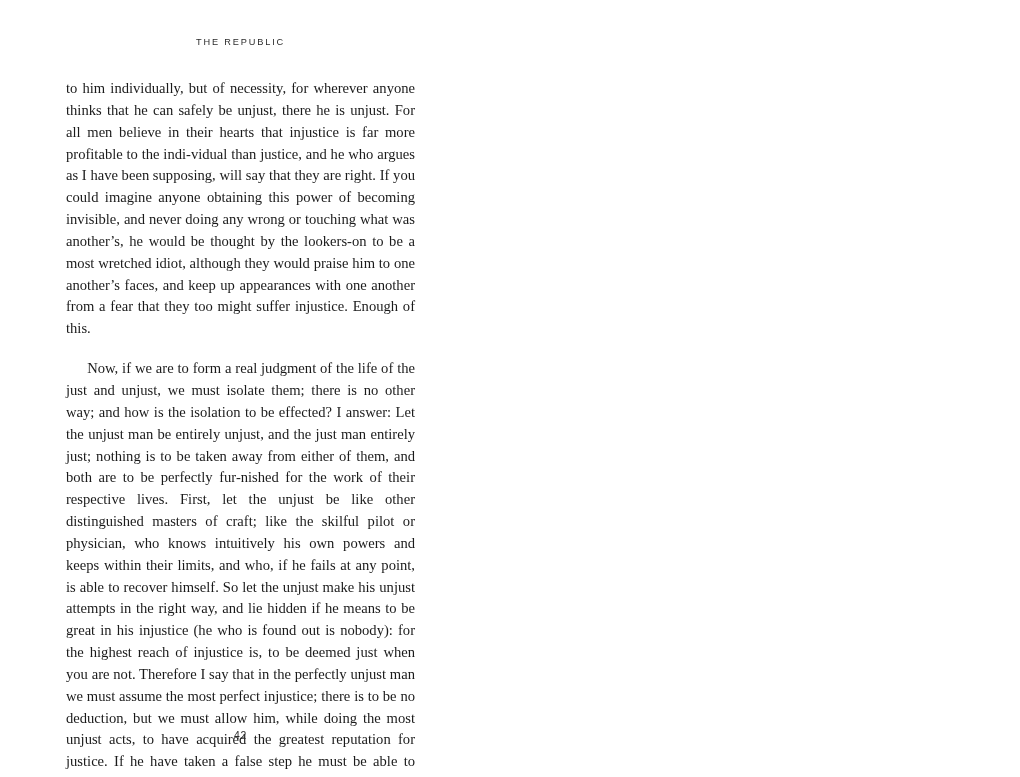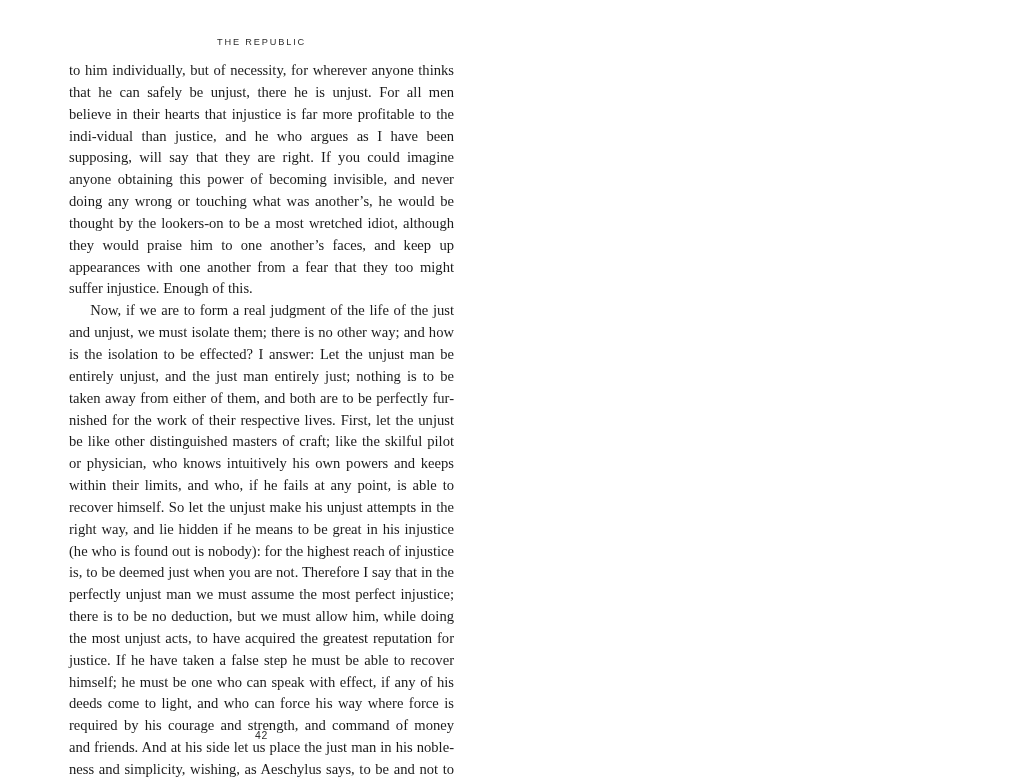--- a/index.html
+++ b/index.html
@@ -13,21 +13,20 @@
     font-family: "Liberation Serif", "DejaVu Serif", serif;
     color: #1a1a1a;
     position: relative;
     overflow: hidden;
   }
 
   .spread {
     position: absolute;
     inset: 0;
     display: flex;
-    padding-left: 21px;
   }
 
   .page {
     position: relative;
     width: 510px;
     height: 777px;
     box-sizing: border-box;
   }
 
   .page-left  { padding: 0 77px 0 48px; }
@@ -53,21 +52,21 @@
     width: 385px;
     font-size: 14.6px;
     line-height: 21.85px;
     text-align: justify;
     text-justify: inter-word;
     hyphens: manual;
   }
   .column-left  { left: 48px;  }
 
   p.para {
-    margin: 0;
+    margin: 18px;
     text-indent: 0;
   }
   p.para.indent {
     text-indent: 1.45em;
   }
 
   
   .folio {
     position: absolute;
     top: 730px;

